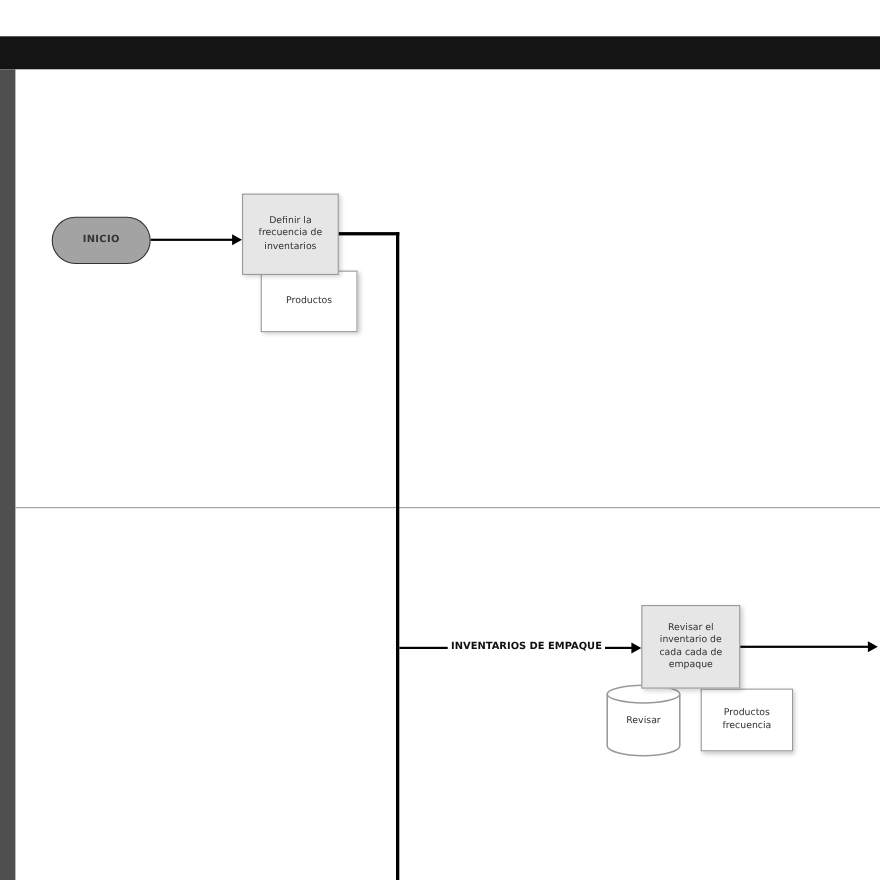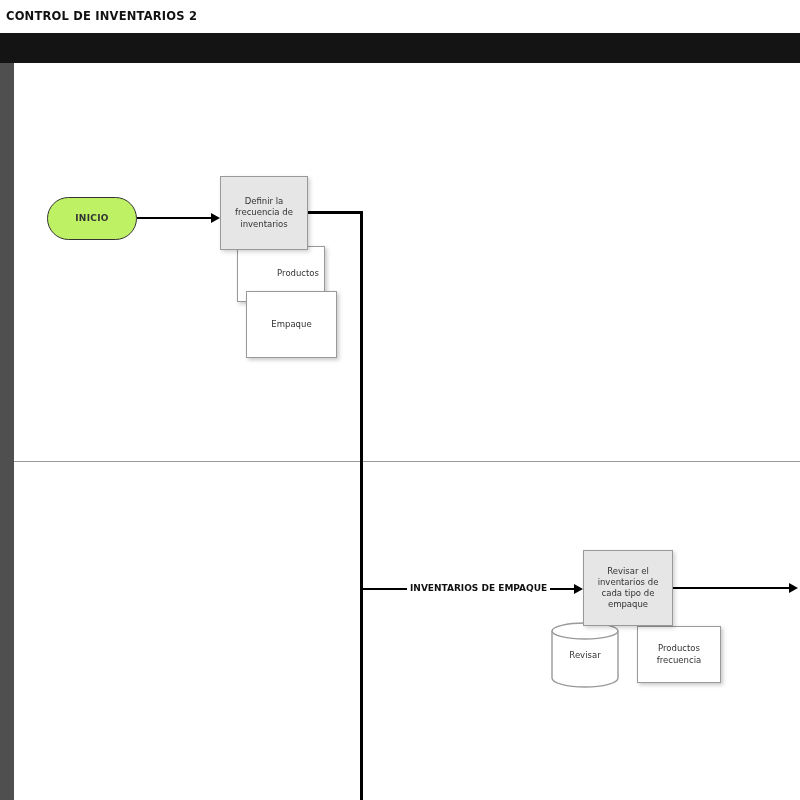--- a/index.html
+++ b/index.html
@@ -13,34 +13,34 @@
   }
   .header-bar{position:absolute;left:0;top:33px;width:800px;height:30px;background:#141414;}
   .side-strip{position:absolute;left:0;top:63px;width:14px;height:737px;background:#4f4f4f;}
   .lane-divider{position:absolute;left:14px;top:461px;width:786px;height:1px;background:#999999;}
 
   .node{
     position:absolute;display:flex;align-items:center;justify-content:center;
     text-align:center;font-size:8.5px;line-height:1.3;box-sizing:border-box;
   }
   .terminator{
-    left:47px;top:197px;width:90px;height:43px;background:#bef264;
+    left:47px;top:197px;width:90px;height:43px;background:#a3a3a3;
     border:1.5px solid #333333;border-radius:22px;font-size:9px;font-weight:bold;
     letter-spacing:.3px;z-index:3;
   }
   .proc-gray{
     background:#e6e6e6;border:1px solid #999999;padding:3px 5px;
     box-shadow:2px 2px 4px rgba(0,0,0,.18);
   }
   .proc-white{
     background:#ffffff;border:1px solid #999999;padding:3px 5px;
     box-shadow:2px 2px 4px rgba(0,0,0,.22);
   }
   .definir{left:220px;top:176px;width:88px;height:74px;z-index:3;}
-  .productos{left:237px;top:246px;width:88px;height:56px;z-index:1;justify-content:flex-end;}
+  .productos{left:237px;top:246px;width:88px;height:56px;z-index:1;}
   .empaque{left:246px;top:291px;width:91px;height:67px;z-index:2;}
   .revisar{left:583px;top:550px;width:90px;height:76px;z-index:3;}
   .determinar{left:637px;top:626px;width:84px;height:57px;z-index:1;}
 
   .cylinder{position:absolute;left:550px;top:621px;width:70px;height:68px;z-index:2;}
   .cylinder .cyl-label{
     position:absolute;left:0;top:29px;width:100%;text-align:center;font-size:8.5px;color:#333;
   }
 
   .line-h{position:absolute;background:#000000;height:2px;z-index:4;}
@@ -54,53 +54,49 @@
   .edge-label{
     position:absolute;left:407px;top:583px;z-index:5;background:#ffffff;
     padding:0 3px;font-size:9px;font-weight:bold;color:#111;white-space:nowrap;
   }
 </style>
 </head>
 <body>
 
 <div class="canvas">
 
-  <div class="page-title">CONTROL DE INVENTARIOS 2</div>
 
   <div class="header-bar"></div>
   <div class="side-strip"></div>
   <div class="lane-divider"></div>
 
   <div class="node terminator">
     <span>INICIO</span>
   </div>
 
   <div class="line-h" style="left:137px;top:217px;width:76px;"></div>
   <div class="arrow-e" style="left:211px;top:213px;"></div>
 
   <div class="node proc-gray definir">
     <span>Definir la frecuencia de inventarios</span>
   </div>
 
   <div class="node proc-white productos">
     <span>Productos</span>
   </div>
-  <div class="node proc-white empaque">
-    <span>Empaque</span>
-  </div>
 
   <div class="line-h thick" style="left:308px;top:211px;width:55px;"></div>
   <div class="line-v" style="left:360px;top:211px;height:589px;"></div>
 
   <div class="line-h" style="left:363px;top:588px;width:213px;"></div>
   <div class="arrow-e" style="left:574px;top:584px;"></div>
   <div class="edge-label">INVENTARIOS DE EMPAQUE</div>
 
   <div class="node proc-gray revisar">
-    <span>Revisar el inventarios de cada tipo de empaque</span>
+    <span>Revisar el inventario de cada cada de empaque</span>
   </div>
 
   <div class="line-h" style="left:673px;top:587px;width:117px;"></div>
   <div class="arrow-e" style="left:789px;top:583px;"></div>
 
   <div class="cylinder">
     <svg viewBox="0 0 70 68" width="70" height="68">
       <path d="M2 10 L2 57 C2 62 16.8 66 35 66 C53.2 66 68 62 68 57 L68 10" fill="#ffffff" stroke="#999999" stroke-width="1.4"></path>
       <ellipse cx="35" cy="10" rx="33" ry="8" fill="#ffffff" stroke="#999999" stroke-width="1.4"></ellipse>
     </svg>

